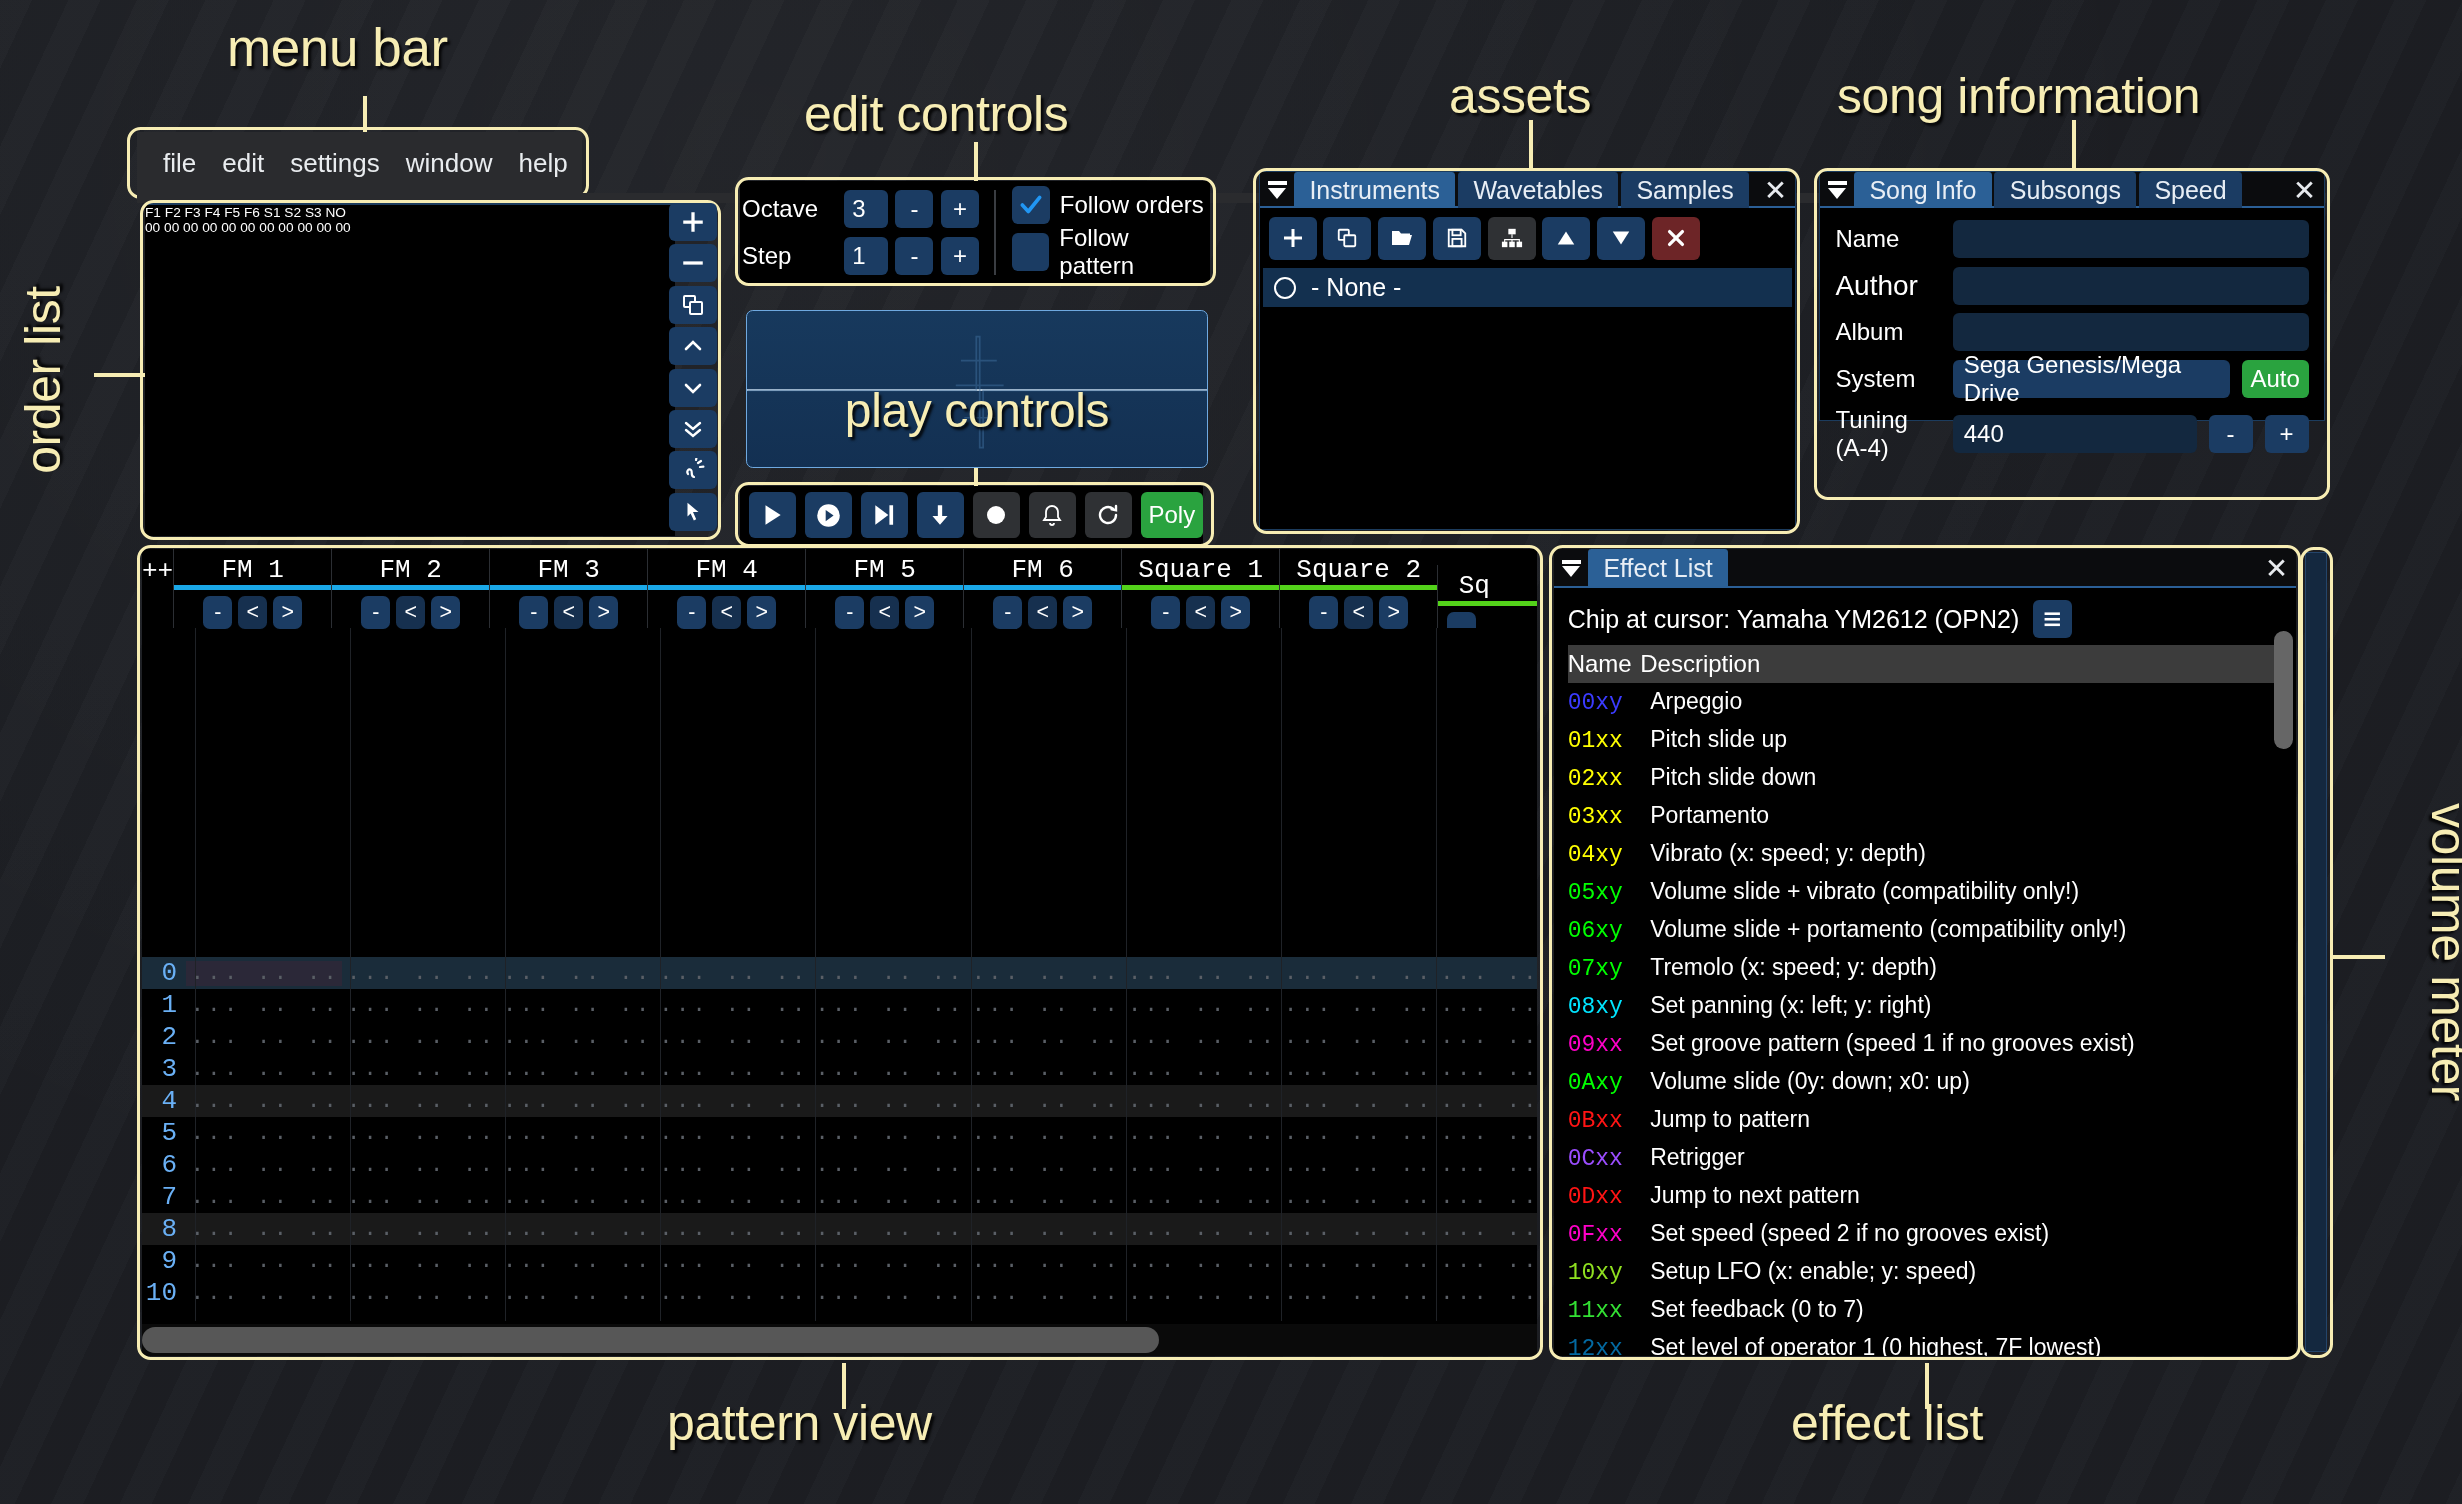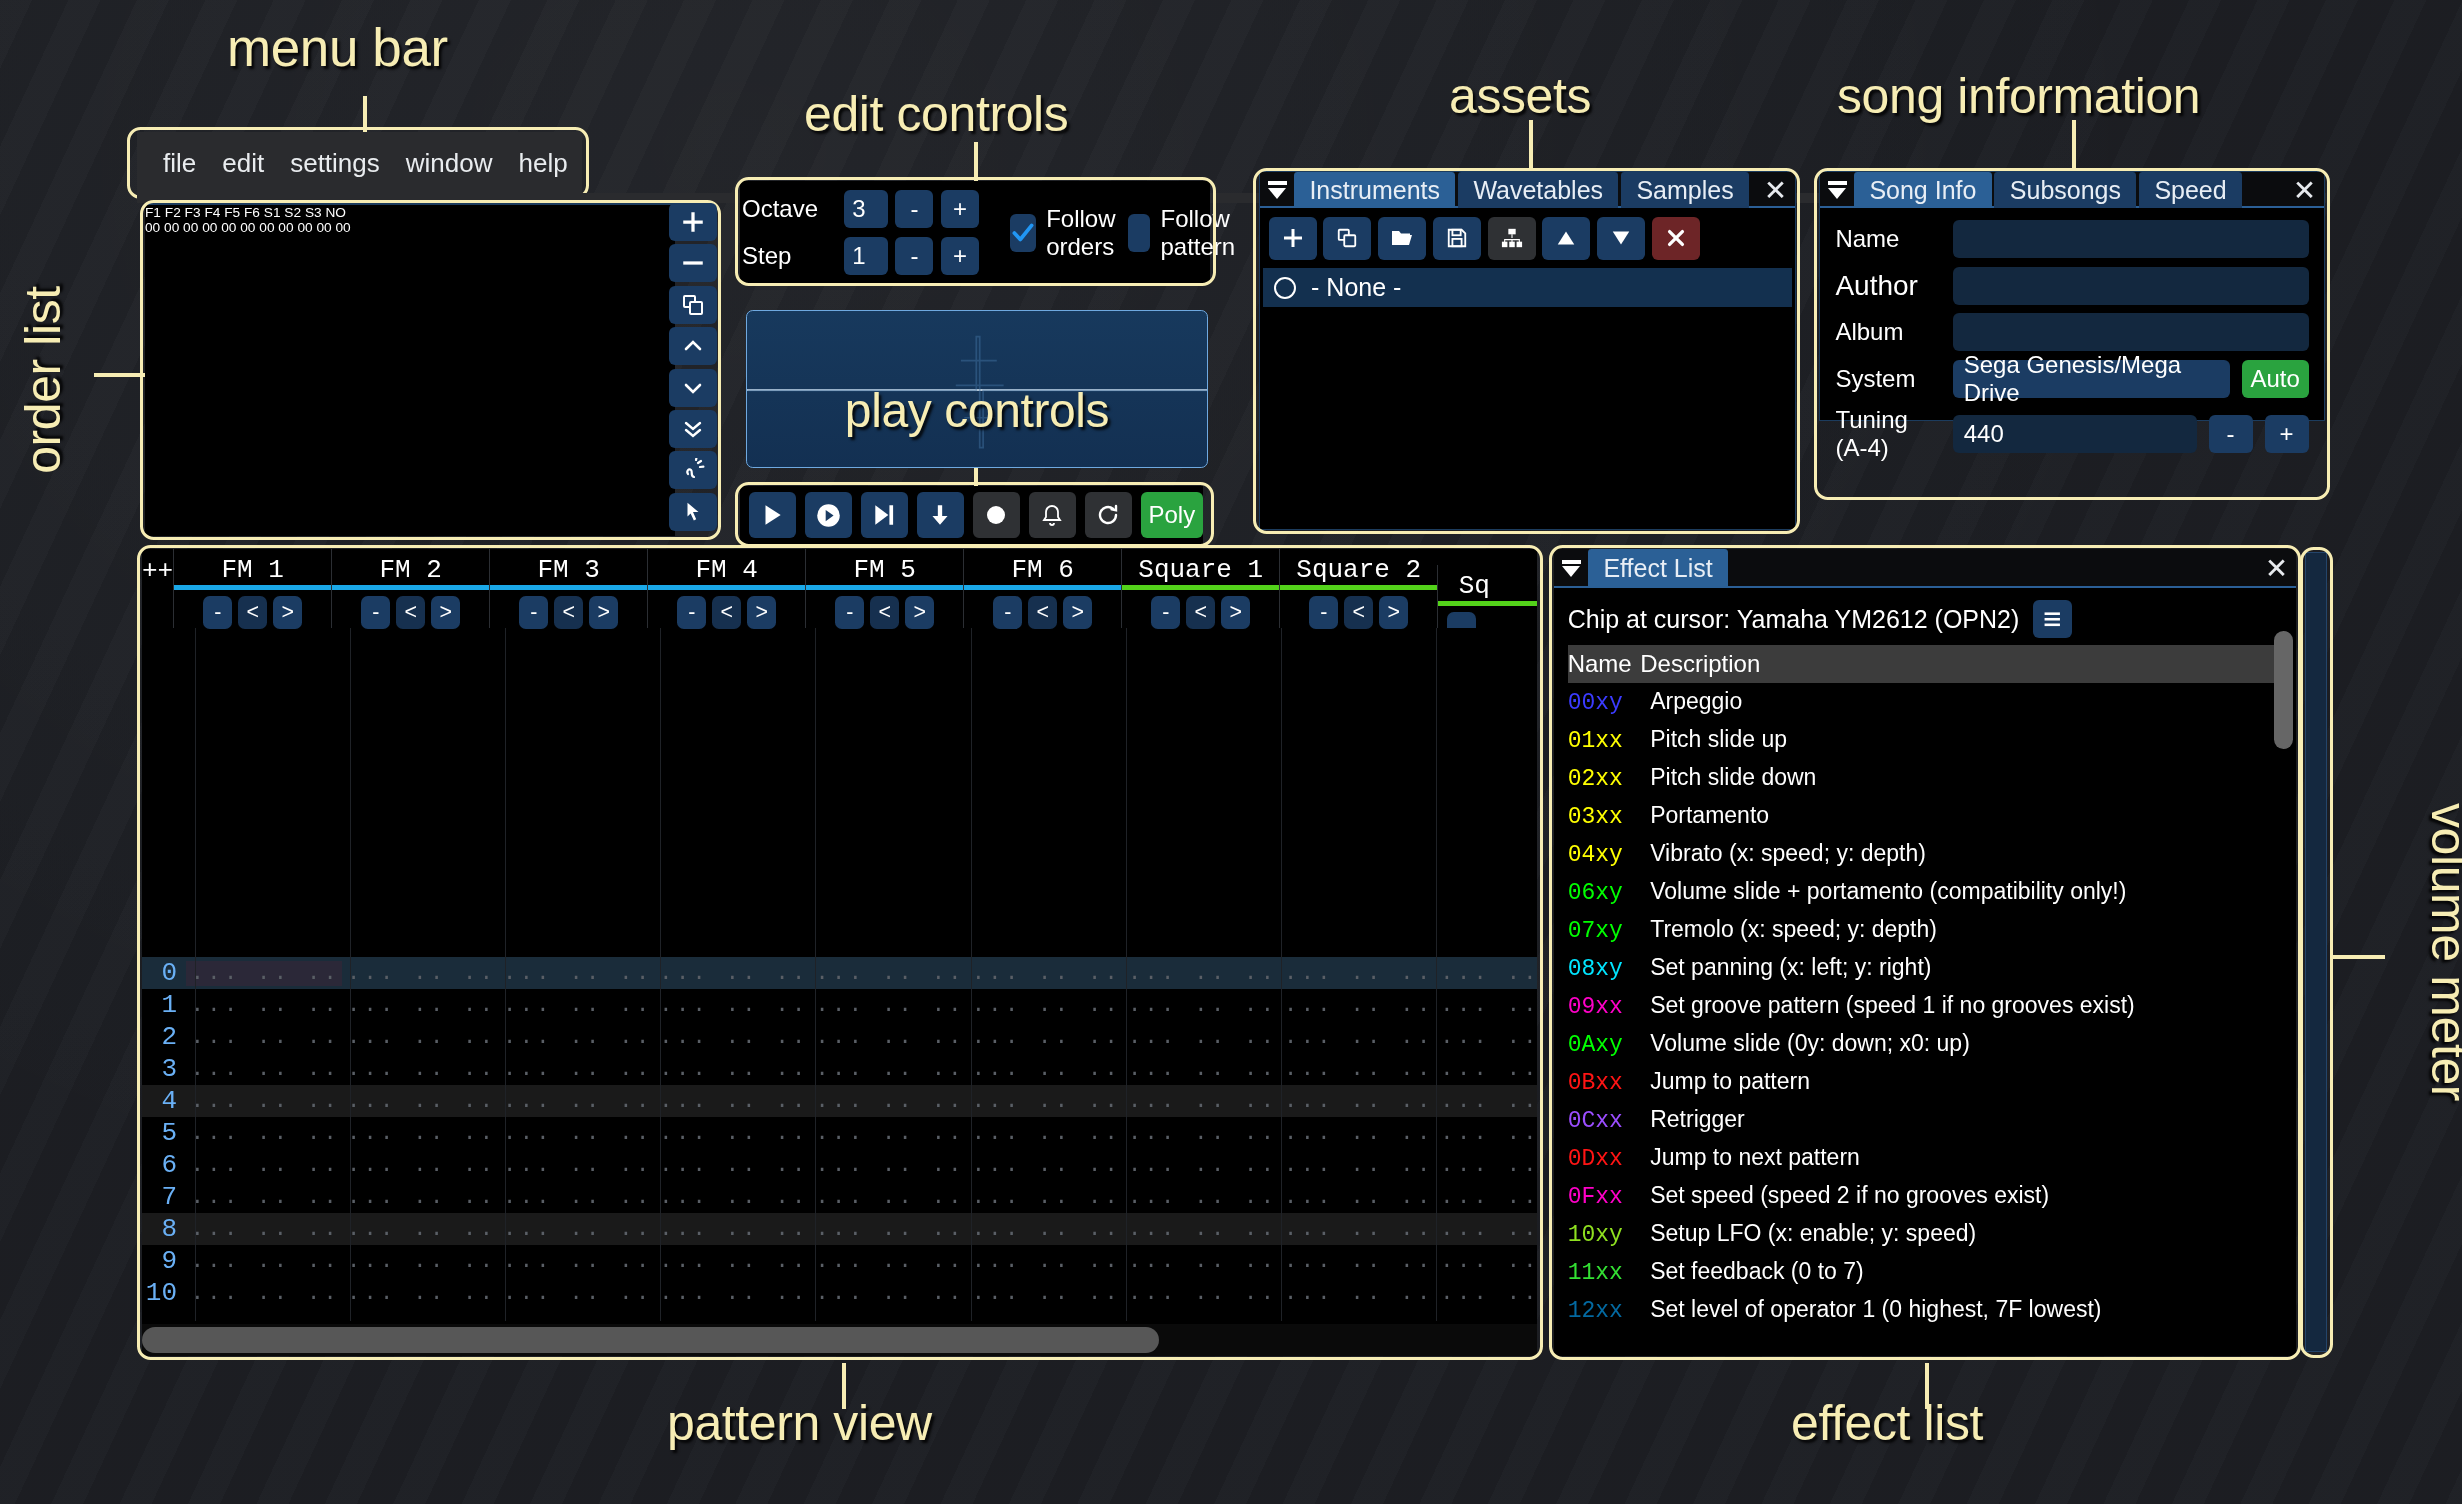--- a/index.html
+++ b/index.html
@@ -172,21 +172,21 @@
       <div class="btn" style="width:38px;height:38px;font-size:24px;">+</div>
     </div>
     <div style="display:flex;align-items:center;gap:7.7px;">
       <span style="font-size:24px;width:94px;">Step</span>
       <div class="btn" style="width:44px;height:38px;font-size:24px;justify-content:flex-start;padding-left:8.5px;">1</div>
       <div class="btn" style="width:38px;height:38px;font-size:24px;">-</div>
       <div class="btn" style="width:38px;height:38px;font-size:24px;">+</div>
     </div>
   </div>
   <div style="width:1.7px;height:85px;background:#3a3d42;margin:0 15.4px;"></div>
-  <div style="display:flex;gap:0;">
+  <div style="display:flex;flex-direction:column;gap:0;">
     <div style="display:flex;align-items:center;gap:10.3px;">
       <div class="btn" style="width:38px;height:38px;">
         <svg width="26" height="26" viewBox="0 0 24 24" fill="none" stroke="#2196f3" stroke-width="3.4" stroke-linecap="round" stroke-linejoin="round">
             <polyline points="4,12 9.5,18 20,5"></polyline>
           </svg>
       </div>
       <span style="font-size:24px;">Follow orders</span>
     </div>
     <div style="display:flex;align-items:center;gap:10.3px;">
       <div class="btn" style="width:38px;height:38px;"></div>
@@ -637,20 +637,24 @@
       </div>
       <div class="efxrow">
         <span class="efx-name" style="color: rgb(255, 255, 0);">03xx</span>
         <span class="efx-desc">Portamento</span>
       </div>
       <div class="efxrow">
         <span class="efx-name" style="color: rgb(255, 255, 0);">04xy</span>
         <span class="efx-desc">Vibrato (x: speed; y: depth)</span>
       </div>
       <div class="efxrow">
+        <span class="efx-name" style="color: rgb(0, 255, 0);">05xy</span>
+        <span class="efx-desc">Volume slide + vibrato (compatibility only!)</span>
+      </div>
+      <div class="efxrow">
         <span class="efx-name" style="color: rgb(0, 255, 0);">06xy</span>
         <span class="efx-desc">Volume slide + portamento (compatibility only!)</span>
       </div>
       <div class="efxrow">
         <span class="efx-name" style="color: rgb(0, 255, 0);">07xy</span>
         <span class="efx-desc">Tremolo (x: speed; y: depth)</span>
       </div>
       <div class="efxrow">
         <span class="efx-name" style="color: rgb(0, 229, 255);">08xy</span>
         <span class="efx-desc">Set panning (x: left; y: right)</span>

